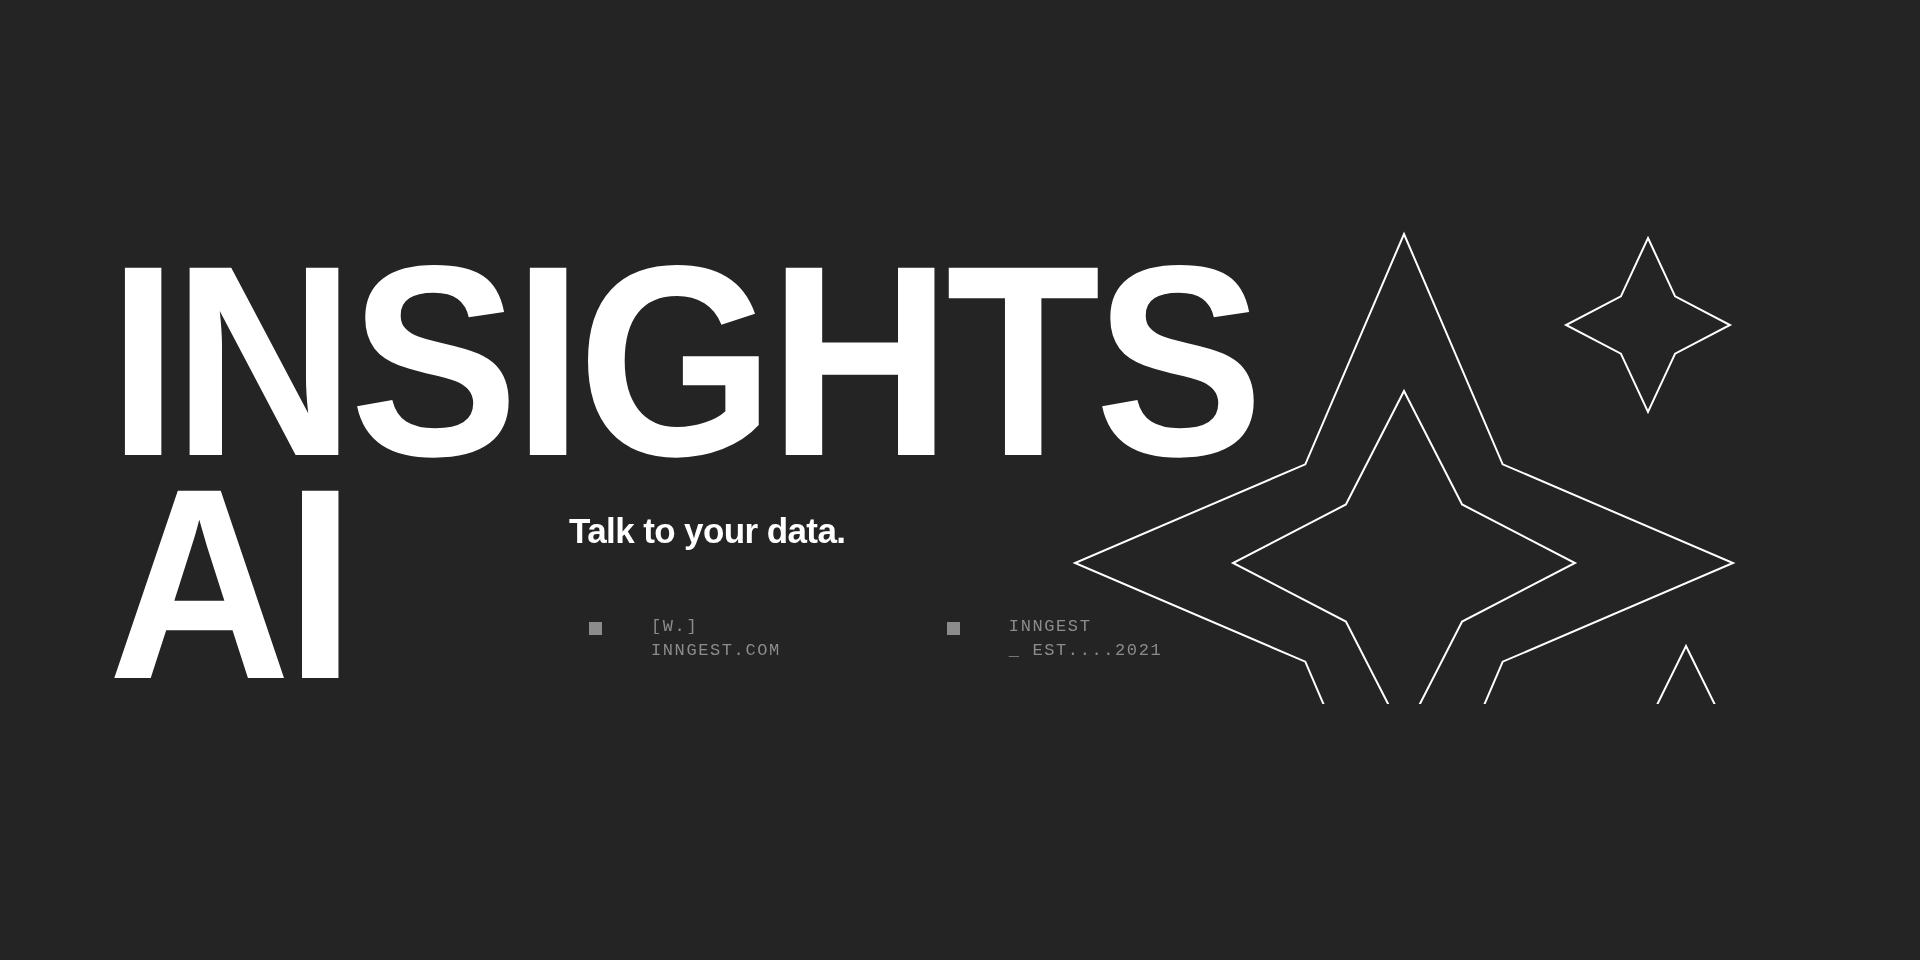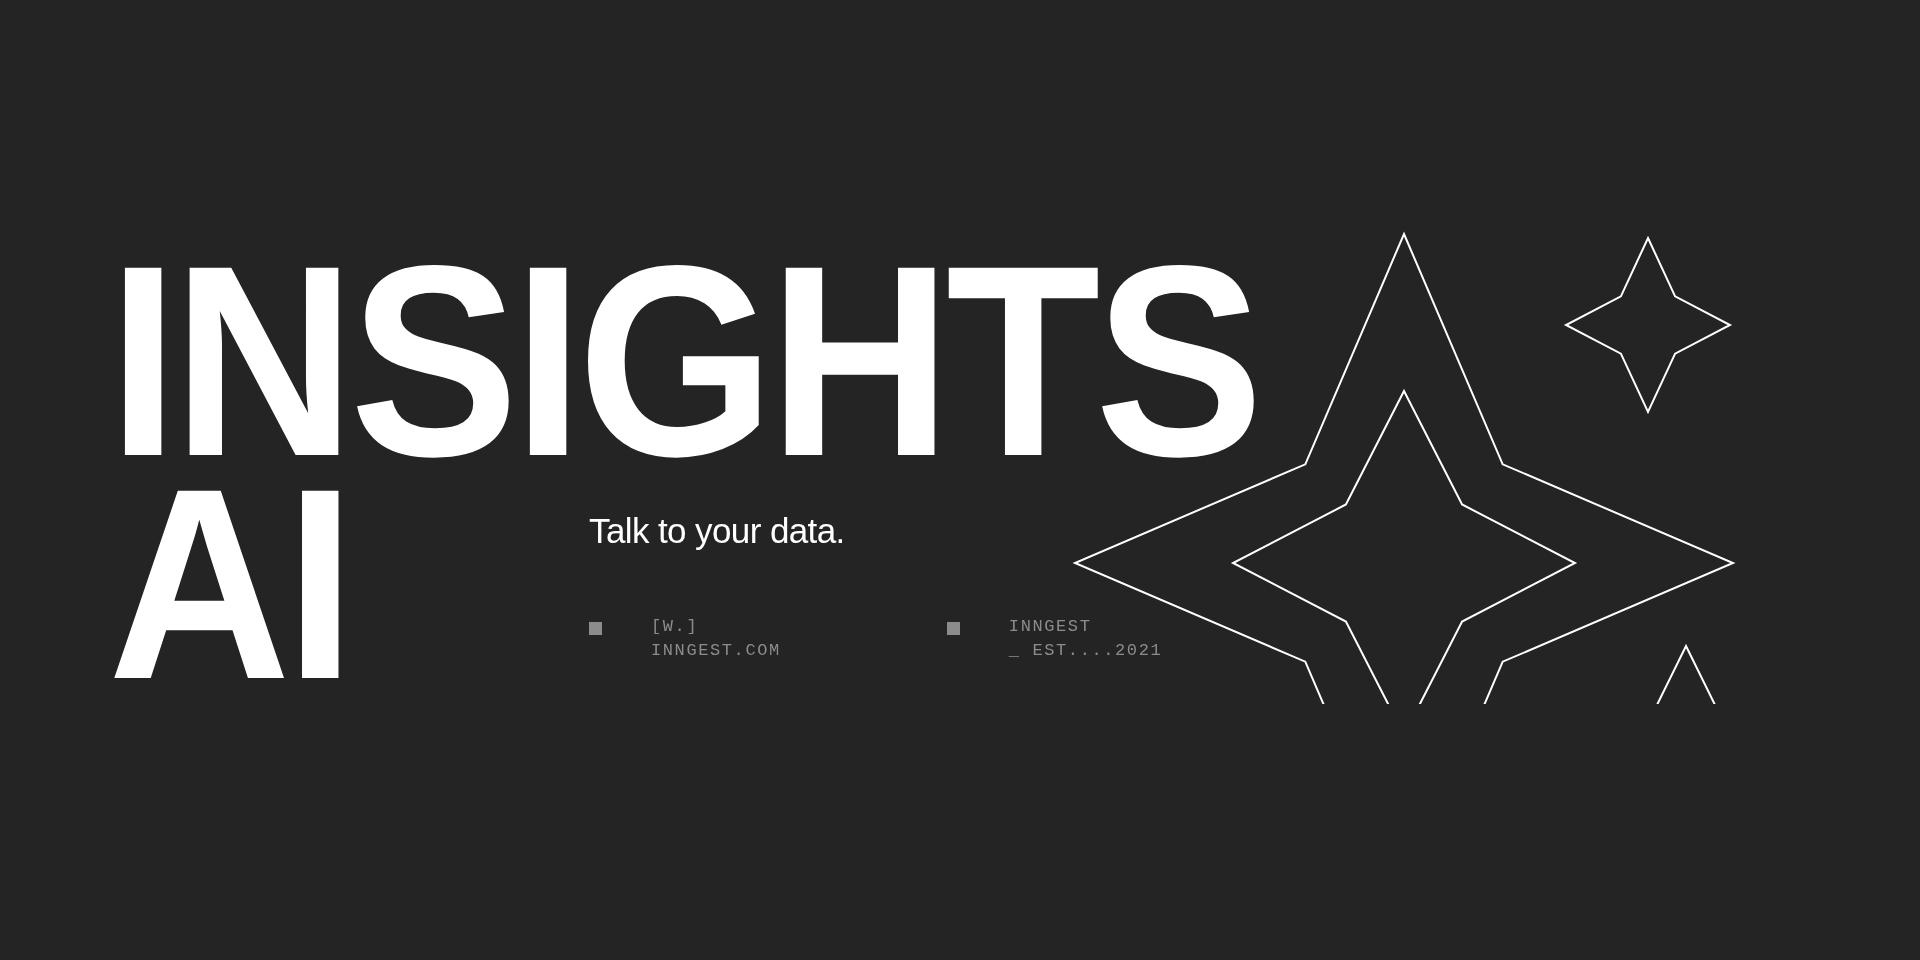--- a/index.html
+++ b/index.html
@@ -41,25 +41,25 @@
     white-space: pre;
     transform: scaleX(0.93);
     transform-origin: left top;
     z-index: 3;
   }
   #headline .hl-line { display: block; }
 
   
   #tagline {
     position: absolute;
-    left: 589px;
+    left: 569px;
     top: 513px;
     color: #ffffff;
     font-size: 35px;
-    font-weight: 400;
+    font-weight: 700;
     letter-spacing: -0.6px;
     line-height: 1;
     z-index: 4;
   }
 
   
   #meta {
     position: absolute;
     left: 589px;
     top: 615px;

